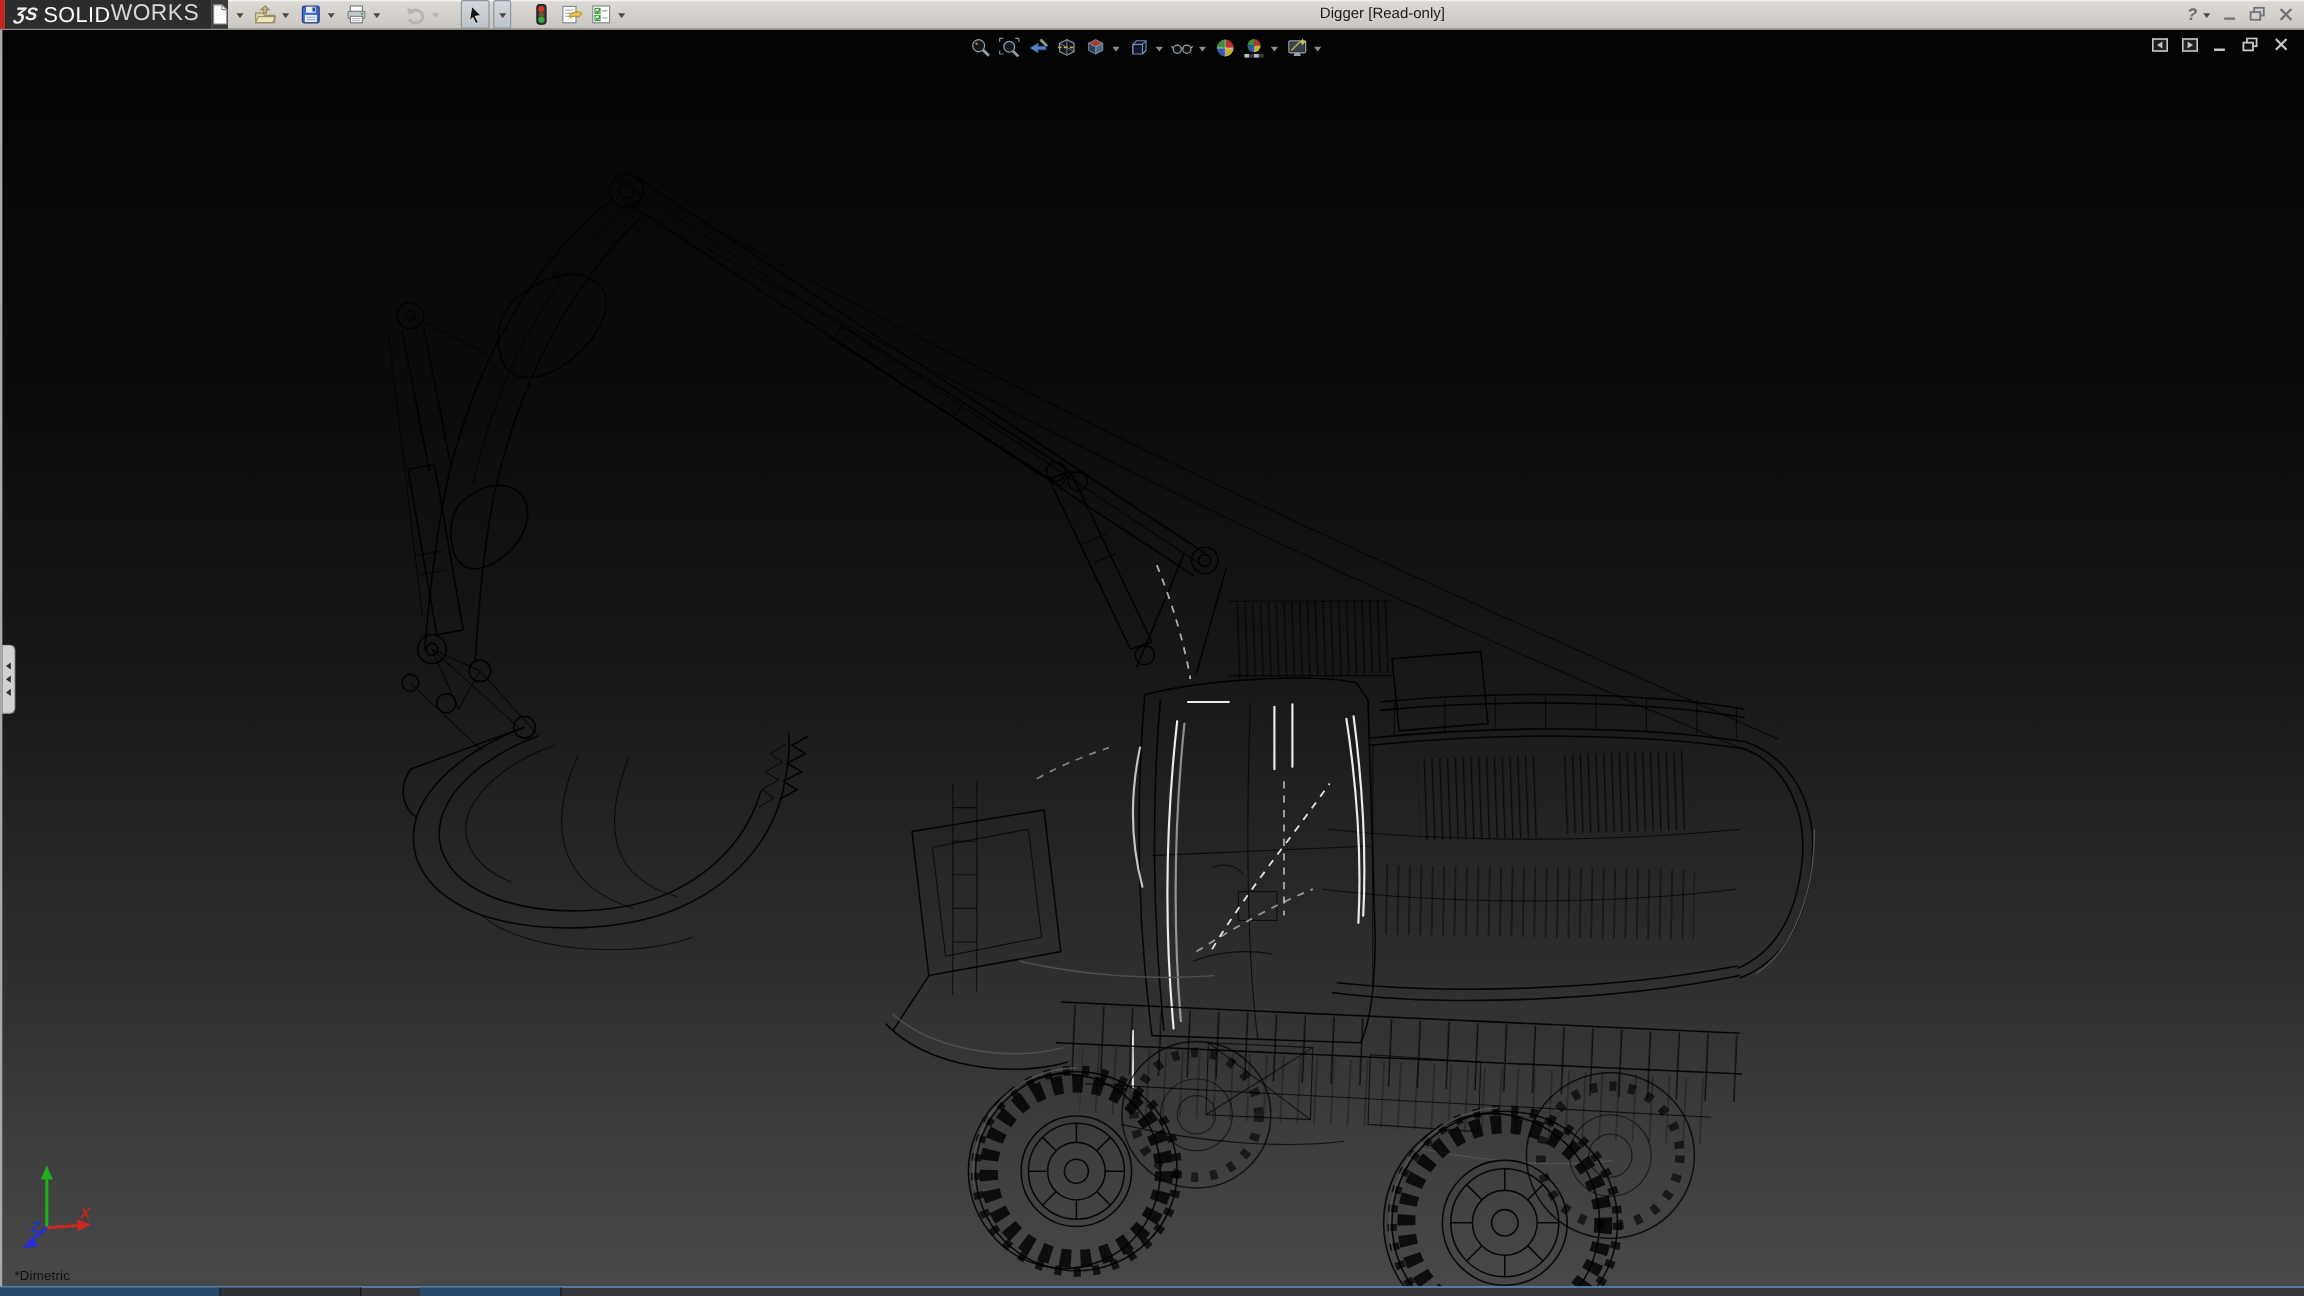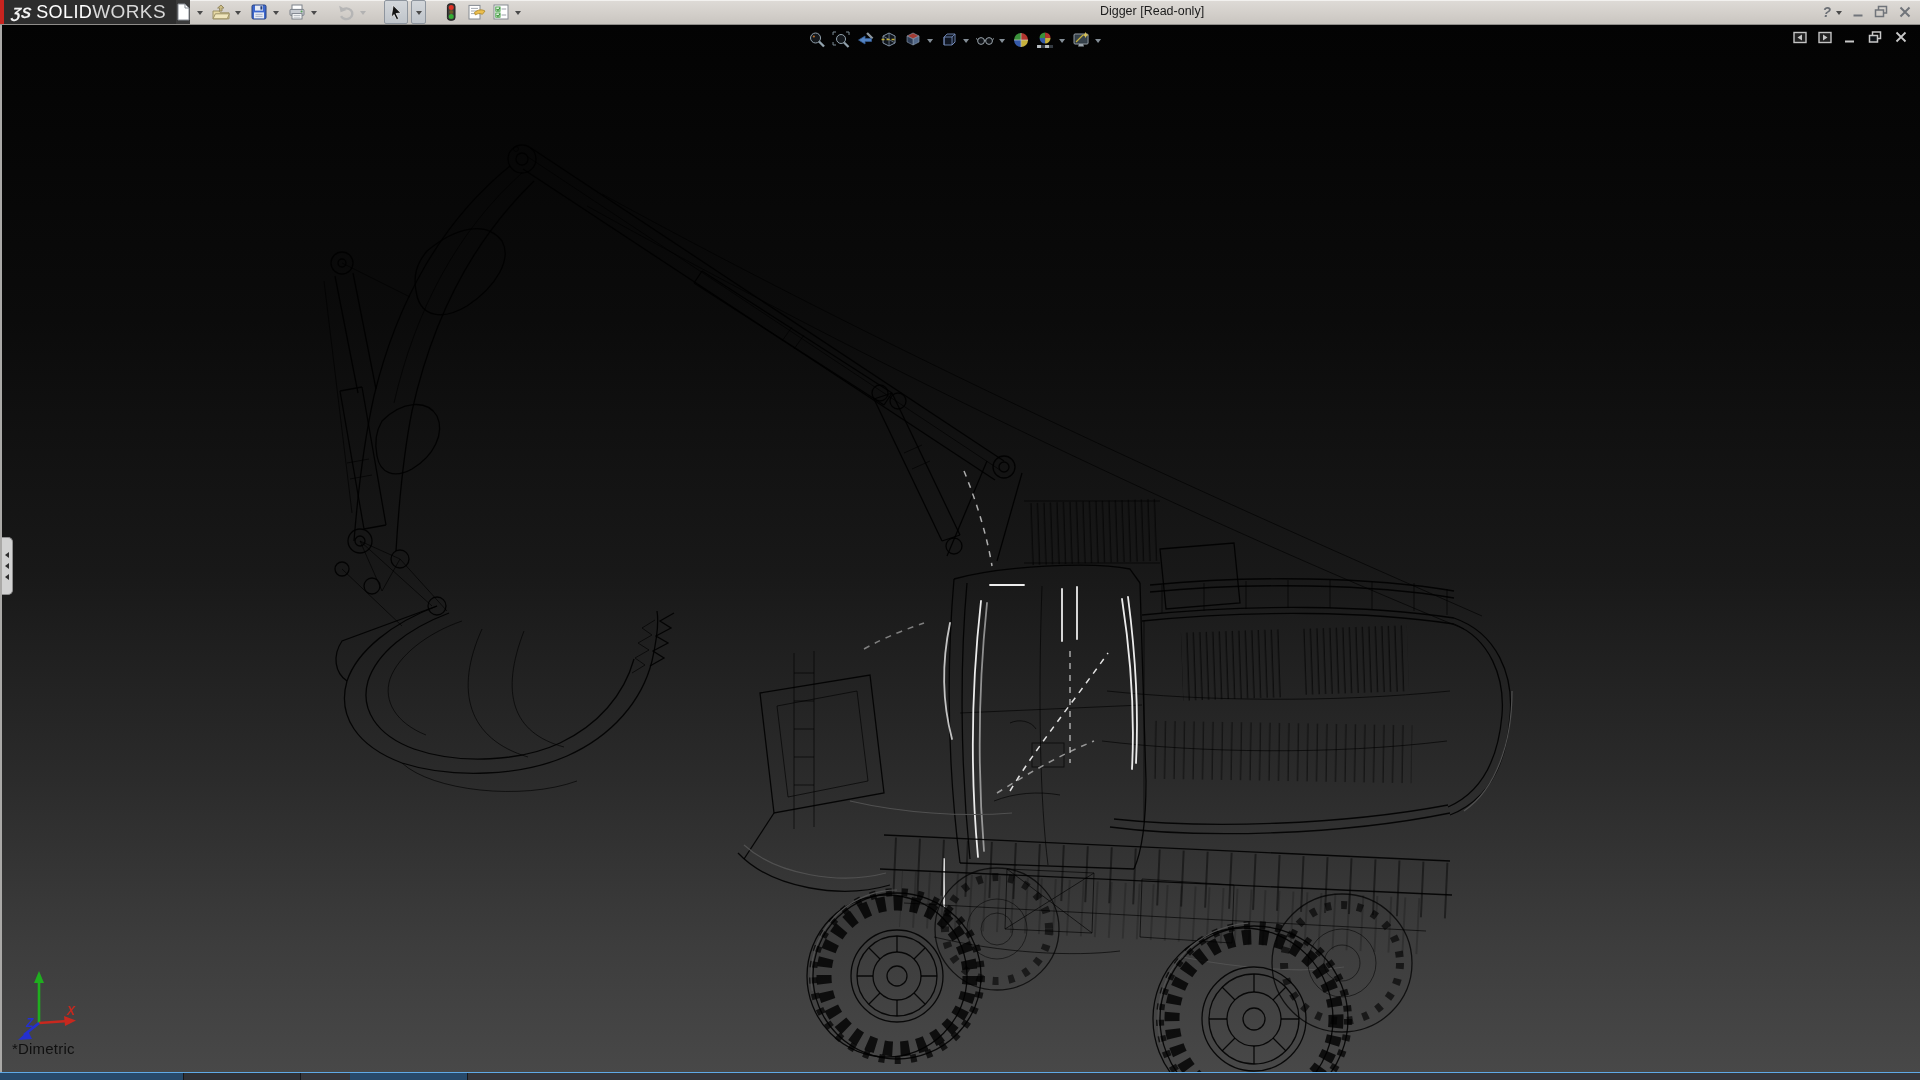--- a/index.html
+++ b/index.html
@@ -39,21 +39,21 @@
     align-items:center;gap:2px;opacity:.92;}
   .hu{width:22px;height:22px;display:flex;align-items:center;justify-content:center;}
   .dcaret{width:0;height:0;border:3.5px solid transparent;border-top:4.5px solid #8f9aa4;margin:5px 3px 0 1px;}
   .docctl{position:absolute;right:12px;top:6px;display:flex;align-items:center;gap:11px;}
   .splittab{position:absolute;left:0;top:512px;width:10px;height:56px;background:#d2d2d2;
     border:1px solid #8e8e8e;border-left:none;border-radius:0 5px 5px 0;
     display:flex;flex-direction:column;align-items:center;justify-content:center;gap:5px;}
   .splittab .tri{width:0;height:0;border:3.5px solid transparent;border-right:4.5px solid #2e2e2e;margin-right:3px;}
   .modelsvg{position:absolute;left:0;top:0;width:1918px;height:1048px;}
   .triadbox{position:absolute;left:6px;bottom:22px;width:84px;height:84px;}
-  .orientlabel{position:absolute;left:10px;bottom:16px;font-size:15px;color:#101010;letter-spacing:.2px;}
+  .orientlabel{position:absolute;left:10px;bottom:3px;font-size:11px;color:#101010;letter-spacing:.2px;}
   
   .bstrip{position:absolute;left:0;bottom:0;width:1920px;height:7px;background:#36373c;
     border-top:1px solid #5fa9e6;}
   .bstrip .seg{position:absolute;top:0;height:7px;background:#27496a;border-right:1px solid #16171b;}
   
   svg{display:block;}
   .k{stroke:#000;stroke-opacity:.88;fill:none;stroke-width:1.3;}
   .k2{stroke:#000;stroke-opacity:.7;fill:none;stroke-width:.9;}
   .lt{stroke:#525252;stroke-opacity:.95;fill:none;stroke-width:1.2;}
   .wt{stroke:#ececec;fill:none;stroke-width:1.8;stroke-linecap:round;}

